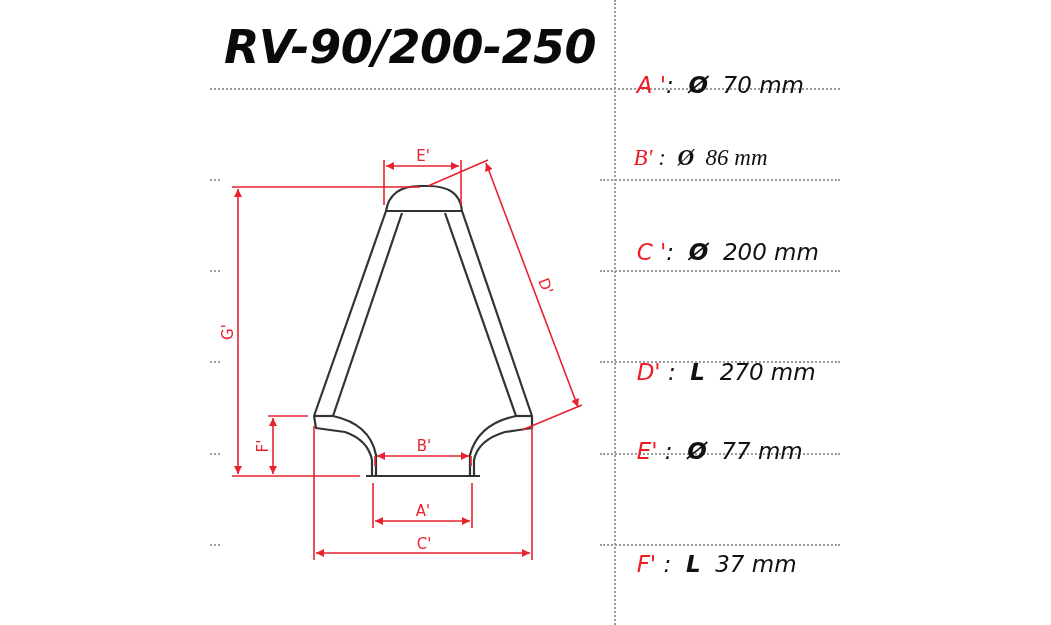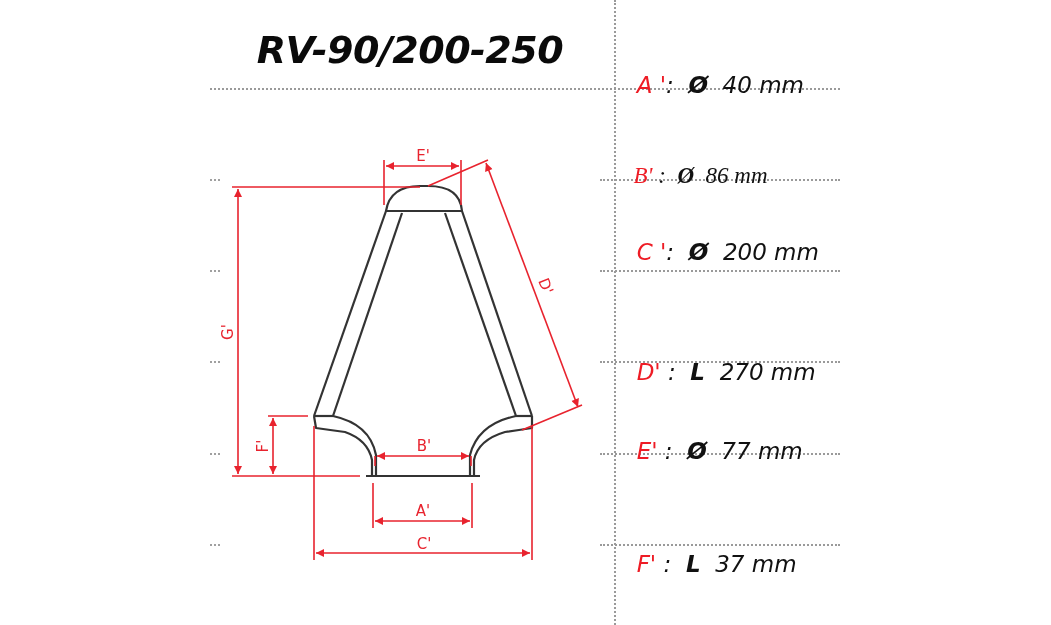--- a/index.html
+++ b/index.html
@@ -1,21 +1,21 @@
 <!DOCTYPE html>
 <html><head>
   <meta charset="utf-8">
   <style>
     html, body { margin: 0; padding: 0; background: #ffffff; }
     body { width: 1051px; height: 625px; position: relative; overflow: hidden;
            font-family: "DejaVu Sans", sans-serif; }
     .title {
       position: absolute; left: 210px; top: 20px; width: 400px; text-align: center;
       font-family: "DejaVu Sans", sans-serif; font-weight: bold; font-style: italic;
-      font-size: 38px; color: #0a0a0a; letter-spacing: -0.5px; margin-top: 8px;
+      font-size: 46px; color: #0a0a0a; letter-spacing: -0.5px;
     }
     .vline {
       position: absolute; left: 614px; top: 0; width: 0; height: 625px;
       border-left: 2px dotted #9a9a9a;
     }
     .hline { position: absolute; height: 0; border-top: 2px dotted #9a9a9a; }
     .stub  { position: absolute; height: 0; width: 10px; border-top: 2px dotted #a0a0a0; }
     .spec {
       position: absolute; left: 622px; height: 40px; line-height: 40px;
       font-family: "DejaVu Sans", sans-serif; font-style: italic; font-size: 23px;
@@ -108,23 +108,23 @@
     <text x="233" y="332" text-anchor="middle" transform="rotate(-90 233 332)">G'</text>
     <text x="268" y="446" text-anchor="middle" transform="rotate(-90 268 446)">F'</text>
     <text x="541" y="288" text-anchor="middle" transform="rotate(68 541 288)">D'</text>
     <text x="424" y="451" text-anchor="middle">B'</text>
     <text x="423" y="516" text-anchor="middle">A'</text>
     <text x="424" y="549" text-anchor="middle">C'</text>
   </g>
 </svg>
 
 <div class="spec" style="top:25px;">
-  <span class="key">A '</span><span>:</span>  <span class="sym">Ø</span>  <span>40 mm</span>
+  <span class="key">A '</span><span>:</span>  <span class="sym">Ø</span>  <span>70 mm</span>
 </div>
-<div class="spec" style="top:116px;font-family:Liberation Serif, serif;">
+<div class="spec" style="top:98px;font-family:Liberation Serif, serif;">
   <span class="key">B'</span><span> :</span>  <span class="sym">Ø</span>  <span>86 mm</span>
 </div>
 <div class="spec" style="top:192px;">
   <span class="key">C '</span><span>:</span>  <span class="sym">Ø</span>  <span>200 mm</span>
 </div>
 <div class="spec" style="top:312px;">
   <span class="key">D'</span><span> :</span>  <span class="sym">L</span>  <span>270 mm</span>
 </div>
 <div class="spec" style="top:391px;">
   <span class="key">E'</span><span> :</span>  <span class="sym">Ø</span>  <span>77 mm</span>

